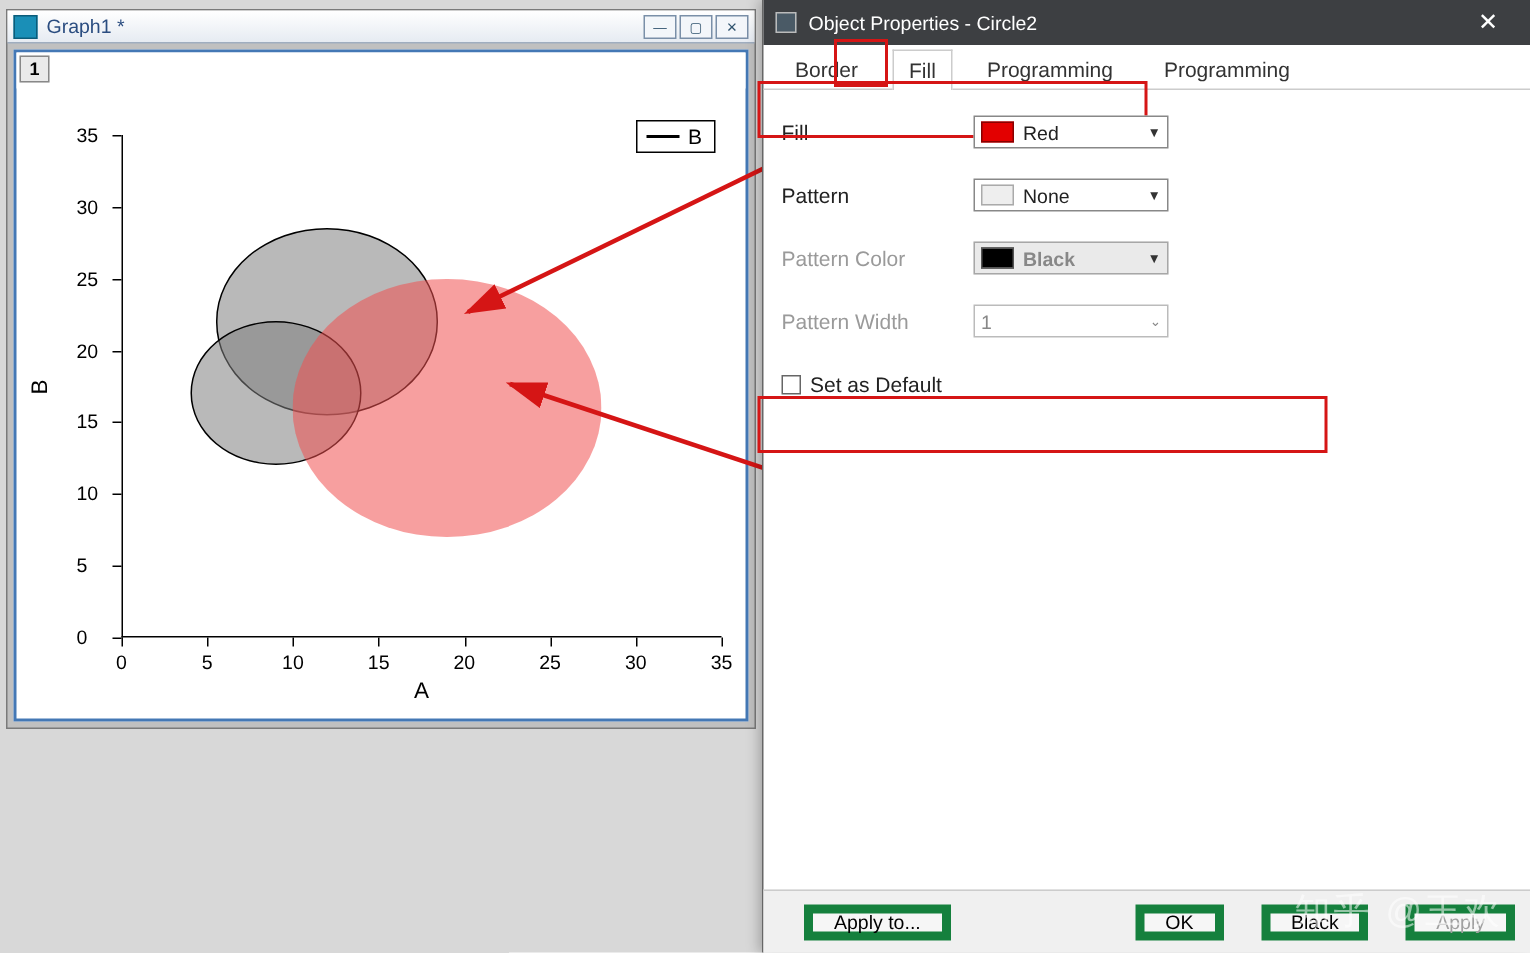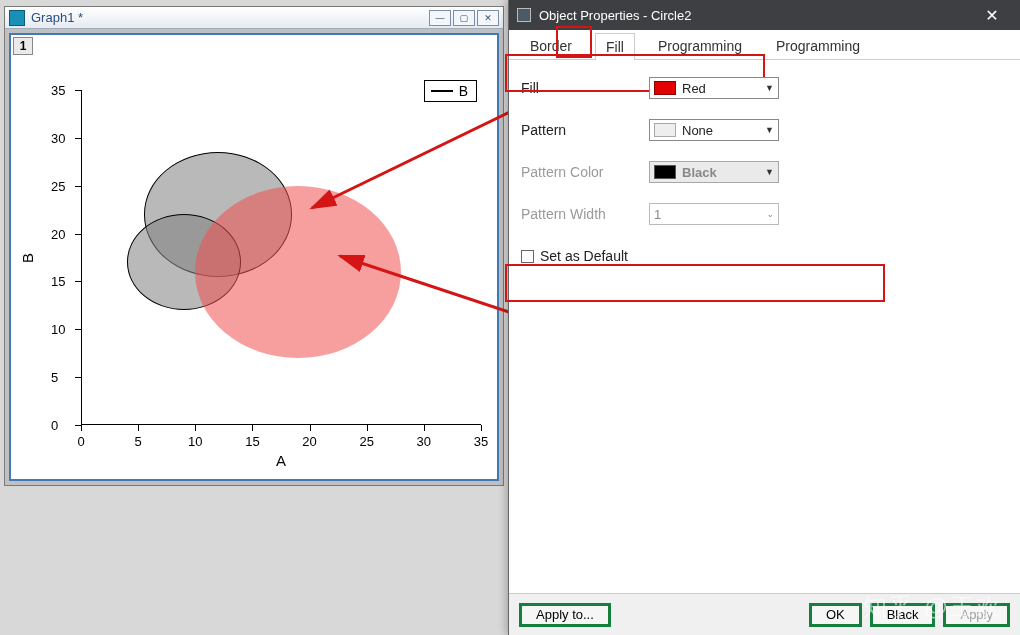--- a/index.html
+++ b/index.html
@@ -167,22 +167,22 @@
   .num-spin .sb:last-child { border-bottom:none; }
 
   .highlight { position:absolute; border:2.5px solid #d51515; }
 
   .dlg-footer {
     height: 42px; background:#f0f0f0; border-top:1px solid #ccc;
     display:flex; align-items:center; padding: 0 10px; gap:8px;
   }
   .btn {
     height: 24px; padding: 0 14px;
-    border:3px solid #15803d; background:#f6f6f6;
-    font-size: 13px; display:flex; align-items:center;
+    border:6px solid #15803d; background:#f6f6f6;
+    font-size: 13px; display:flex; align-items:center;margin-left:17px;
   }
   .btn.disabled { color:#a0a0a0; }
 
   
   .arrow-svg { position:absolute; pointer-events:none; }
 </style>
 </head>
 <body>
 
 <div class="graph-window">

